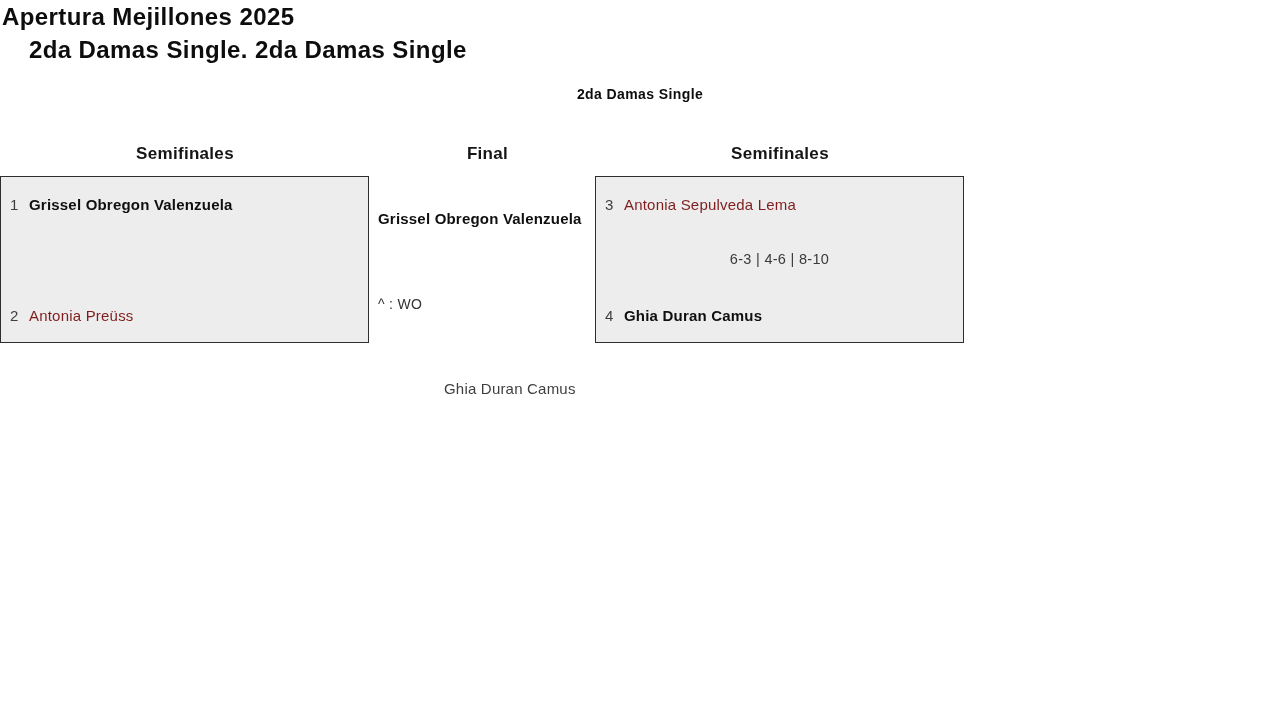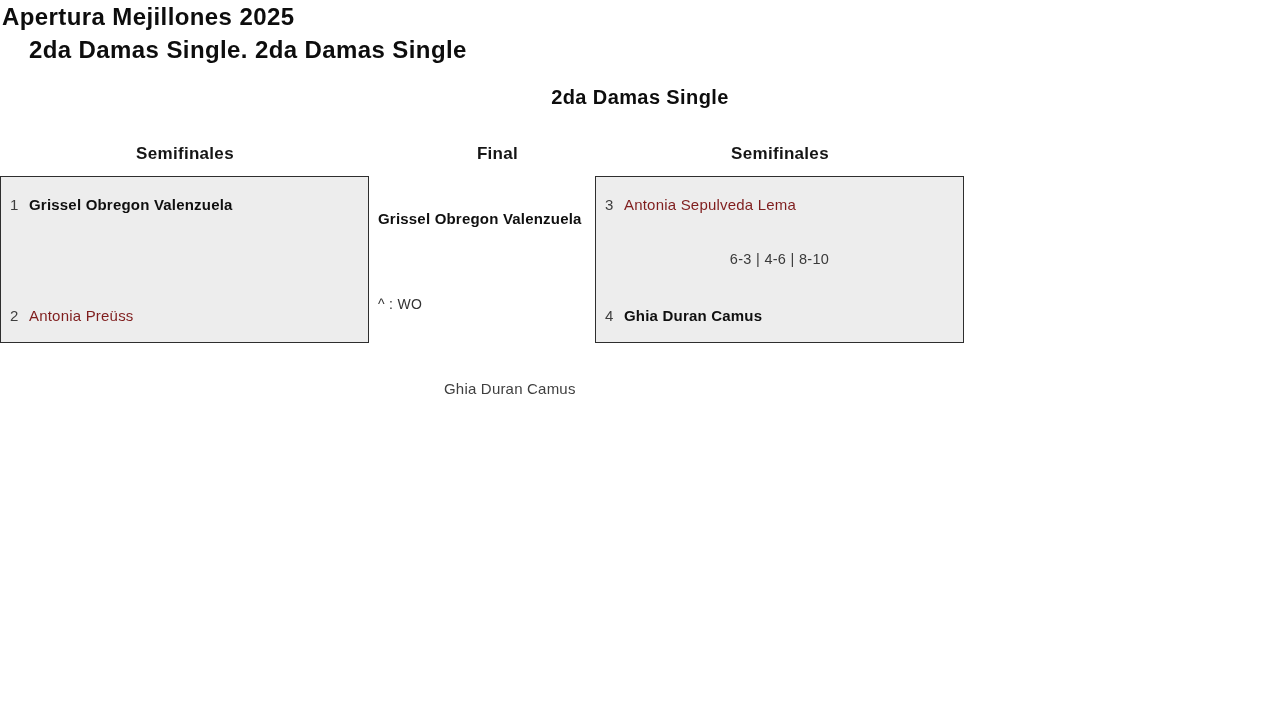--- a/index.html
+++ b/index.html
@@ -52,36 +52,36 @@
     height: 66px;
     cursor: pointer;
   }
   
   .bracket-title {
     position: absolute;
     left: 0;
     top: 86px;
     width: 1280px;
     text-align: center;
-    font-size: 20px;
+    font-size: 14px;
     font-weight: 700;
     letter-spacing: 0.4px;
     color: #0d0d0d;
   }
   .round-header {
     position: absolute;
     top: 144px;
     text-align: center;
     font-size: 17px;
     font-weight: 700;
     letter-spacing: 0.3px;
     color: #151515;
   }
   .round-header.rh-left  { left: 0;     width: 370px; }
-  .round-header.rh-mid   { left: 412px; width: 171px; }
+  .round-header.rh-mid   { left: 402px; width: 171px; }
   .round-header.rh-right { left: 595px; width: 370px; }
   
   .match-box {
     position: absolute;
     top: 176px;
     width: 369px;
     height: 167px;
     background: var(--box_bg, #ededed);
     border: 1px solid var(--box_border, #2e2e2e);
   }

